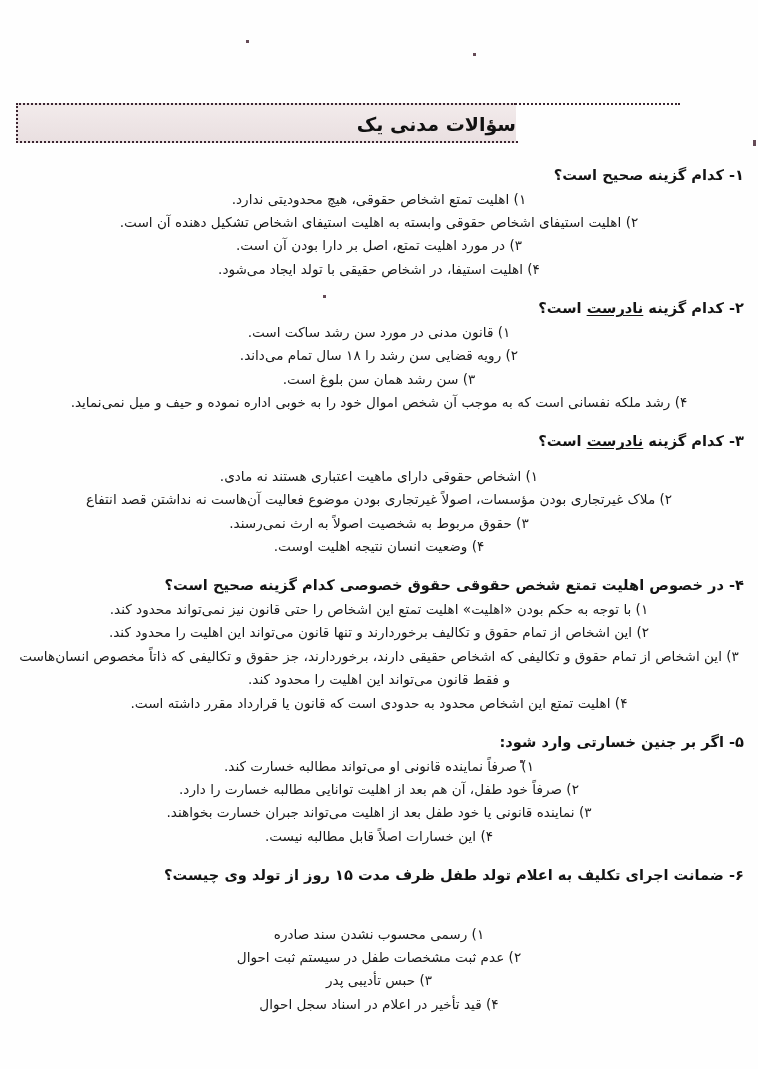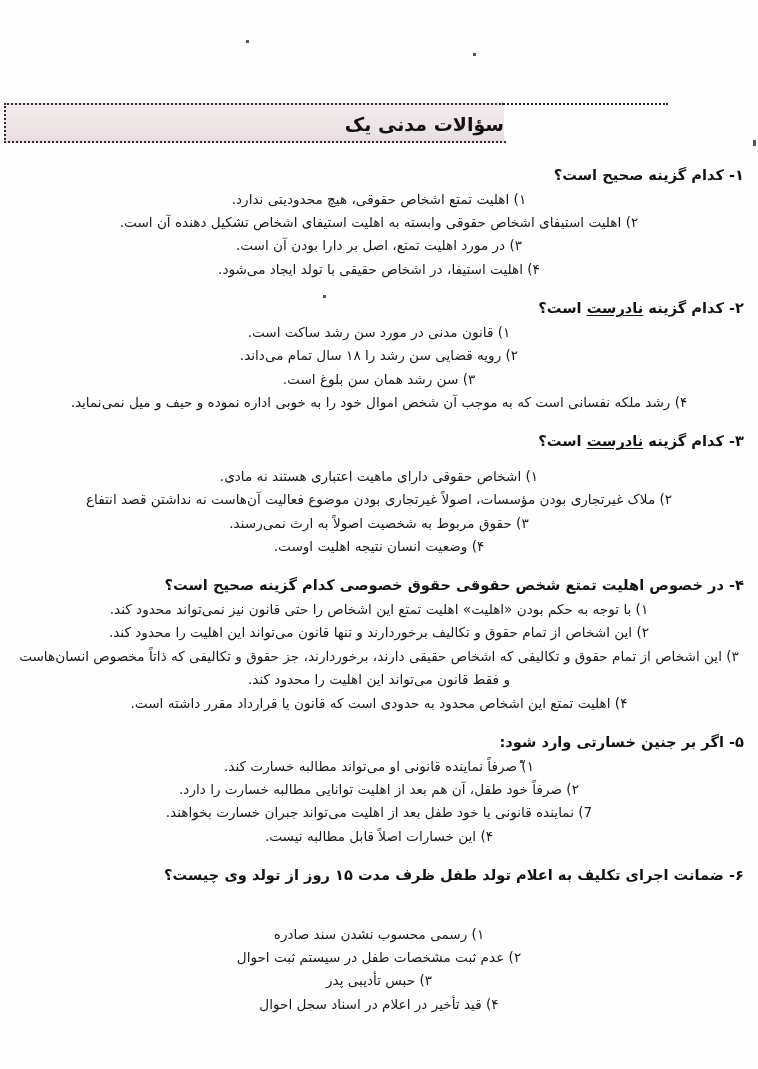--- a/index.html
+++ b/index.html
@@ -22,21 +22,21 @@
   .speck {
     position: absolute;
     background: #4a2c3a;
     opacity: .85;
   }
 
   
   .banner-wrap {
     position: absolute;
     top: 103px;
-    left: 4px;
+    left: 16px;
     width: 664px;
     height: 40px;
   }
   .banner {
     position: absolute;
     top: 0;
     left: 0;
     width: 500px;
     height: 40px;
     background: linear-gradient(180deg,#f2ebeb 0%, #eee5e6 45%, #e9dfe0 100%);
@@ -201,21 +201,21 @@
   </section>
 
   <section class="qblock q5">
     <p class="qstem">
       <span>۵-</span>
       <span>اگر بر جنین خسارتی وارد شود:</span>
     </p>
     <ul class="opts">
       <li class="opt">۱) صرفاً نماینده قانونی او می‌تواند مطالبه خسارت کند.</li>
       <li class="opt">۲) صرفاً خود طفل، آن هم بعد از اهلیت توانایی مطالبه خسارت را دارد.</li>
-      <li class="opt">7) نماینده قانونی یا خود طفل بعد از اهلیت می‌تواند جبران خسارت بخواهند.</li>
+      <li class="opt">۳) نماینده قانونی یا خود طفل بعد از اهلیت می‌تواند جبران خسارت بخواهند.</li>
       <li class="opt">۴) این خسارات اصلاً قابل مطالبه نیست.</li>
     </ul>
   </section>
 
   <section class="qblock q6">
     <p class="qstem">
       <span>۶-</span>
       <span>ضمانت اجرای تکلیف به اعلام تولد طفل ظرف مدت ۱۵ روز از تولد وی چیست؟</span>
     </p>
     <ul class="opts">

